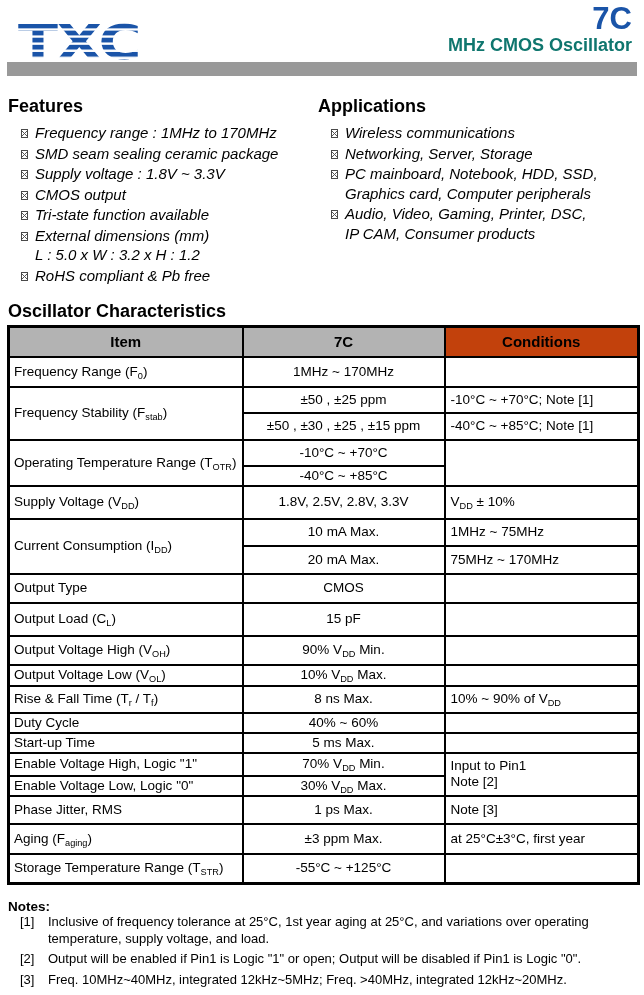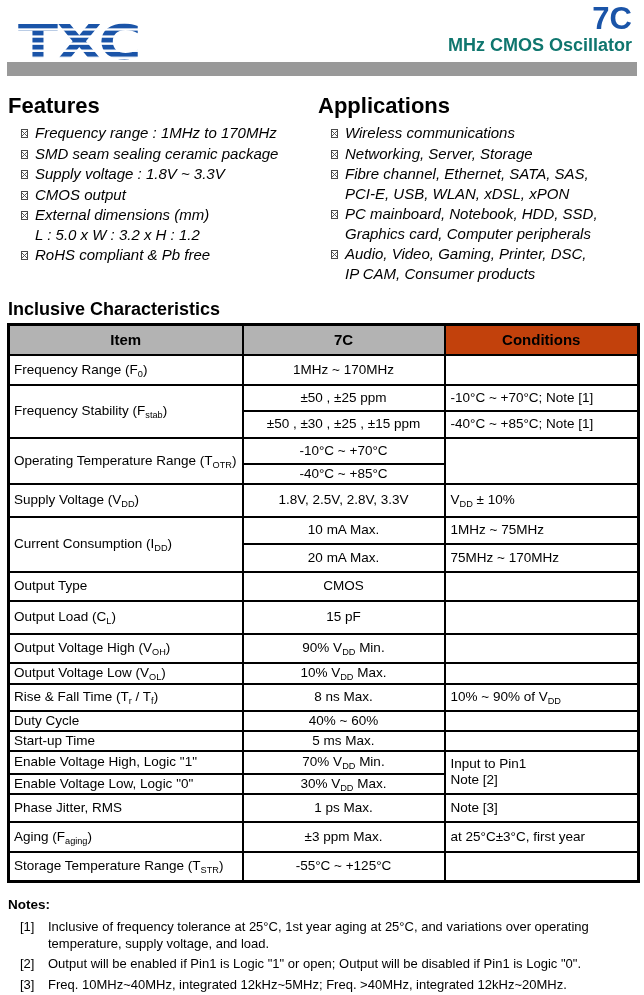--- a/index.html
+++ b/index.html
@@ -15,21 +15,21 @@
   .logo-wrap{position:absolute;left:18px;top:10px;}
   .hdr-right{position:absolute;right:12px;top:2px;text-align:right;}
   .product-title{font-size:31px;font-weight:bold;line-height:33px;letter-spacing:0;}
   .product-subtitle{font-size:18px;font-weight:bold;line-height:21px;}
   .graybar{margin:0 7px;height:14px;}
 
   
   .cols{display:flex;margin:20px 0 0 8px;}
   .col-left{width:310px;flex:0 0 310px;}
   .col-right{flex:1;}
-  h2.sec{font-size:22px;font-weight:bold;margin:0 0 7px 0;line-height:20px;}
+  h2.sec{font-size:18px;font-weight:bold;margin:0 0 7px 0;line-height:20px;}
   ul.blist{list-style:none;margin:0;padding:0;}
   ul.blist li{display:flex;margin:0 0 1px 0;}
   .bullet{
     flex:0 0 auto;width:5px;height:7px;margin:6px 7px 0 13px;
     border:1px solid #4a4a4a;
     background:
       linear-gradient(45deg,transparent 42%,#555 42%,#555 58%,transparent 58%),
       linear-gradient(-45deg,transparent 42%,#555 42%,#555 58%,transparent 58%);
   }
   .btext{font-size:15px;line-height:19.5px;white-space:pre-line;font-style:italic;}
@@ -49,21 +49,21 @@
     white-space:pre-line;line-height:16px;
   }
   table.ec td.c-item{text-align:left;}
   table.ec td.c-value{text-align:center;}
   table.ec td.c-cond{text-align:left;padding-left:5px;}
   table.ec tr.thin td{border-bottom-width:1px;}
   sub{font-size:0.68em;line-height:0;vertical-align:-0.28em;}
 
   
   .notes{margin:14px 0 0 8px;}
-  .notes-title{font-size:13.5px;font-weight:bold;margin-bottom:7px;}
+  .notes-title{font-size:13.5px;font-weight:bold;}
   ol.nlist{list-style:none;margin:0;padding:0;}
   ol.nlist li{display:flex;margin:0 0 4px 0;}
   .nref{flex:0 0 20px;margin-left:12px;font-size:13px;line-height:16.5px;}
   .ntext{font-size:13px;line-height:16.5px;white-space:pre-line;margin-left:8px;}
 </style>
 </head>
 <body>
 
 <div class="page">
 
@@ -103,20 +103,24 @@
           <li>
             <span class="bullet"></span>
             <div class="btext">Supply voltage : 1.8V ~ 3.3V</div>
           </li>
           <li>
             <span class="bullet"></span>
             <div class="btext">CMOS output</div>
           </li>
           <li>
             <span class="bullet"></span>
+            <div class="btext">Tri-state function available</div>
+          </li>
+          <li>
+            <span class="bullet"></span>
             <div class="btext">External dimensions (mm)
 L : 5.0 x W : 3.2 x H : 1.2</div>
           </li>
           <li>
             <span class="bullet"></span>
             <div class="btext">RoHS compliant &amp; Pb free</div>
           </li>
         </ul>
     </section>
     <section class="col-right">
@@ -125,38 +129,33 @@
           <li>
             <span class="bullet"></span>
             <div class="btext">Wireless communications</div>
           </li>
           <li>
             <span class="bullet"></span>
             <div class="btext">Networking, Server, Storage</div>
           </li>
           <li>
             <span class="bullet"></span>
-            <div class="btext">Fibre channel, Ethernet, SATA, SAS,
-PCI-E, USB, WLAN, xDSL, xPON</div>
-          </li>
-          <li>
-            <span class="bullet"></span>
             <div class="btext">PC mainboard, Notebook, HDD, SSD,
 Graphics card, Computer peripherals</div>
           </li>
           <li>
             <span class="bullet"></span>
             <div class="btext">Audio, Video, Gaming, Printer, DSC,
 IP CAM, Consumer products</div>
           </li>
         </ul>
     </section>
   </div>
 
-  <h2 class="ec">Inclusive Characteristics</h2>
+  <h2 class="ec">Oscillator Characteristics</h2>
   <table class="ec" id="ec-table">
     <colgroup>
         <col style="width:234px">
         <col style="width:202px">
         <col style="width:194px">
       </colgroup>
     <thead id="ec-thead">
         <tr style="height: 30px;">
           <th style="background: rgb(179, 179, 179);">Item</th>
           <th style="background: rgb(179, 179, 179);">7C</th>

